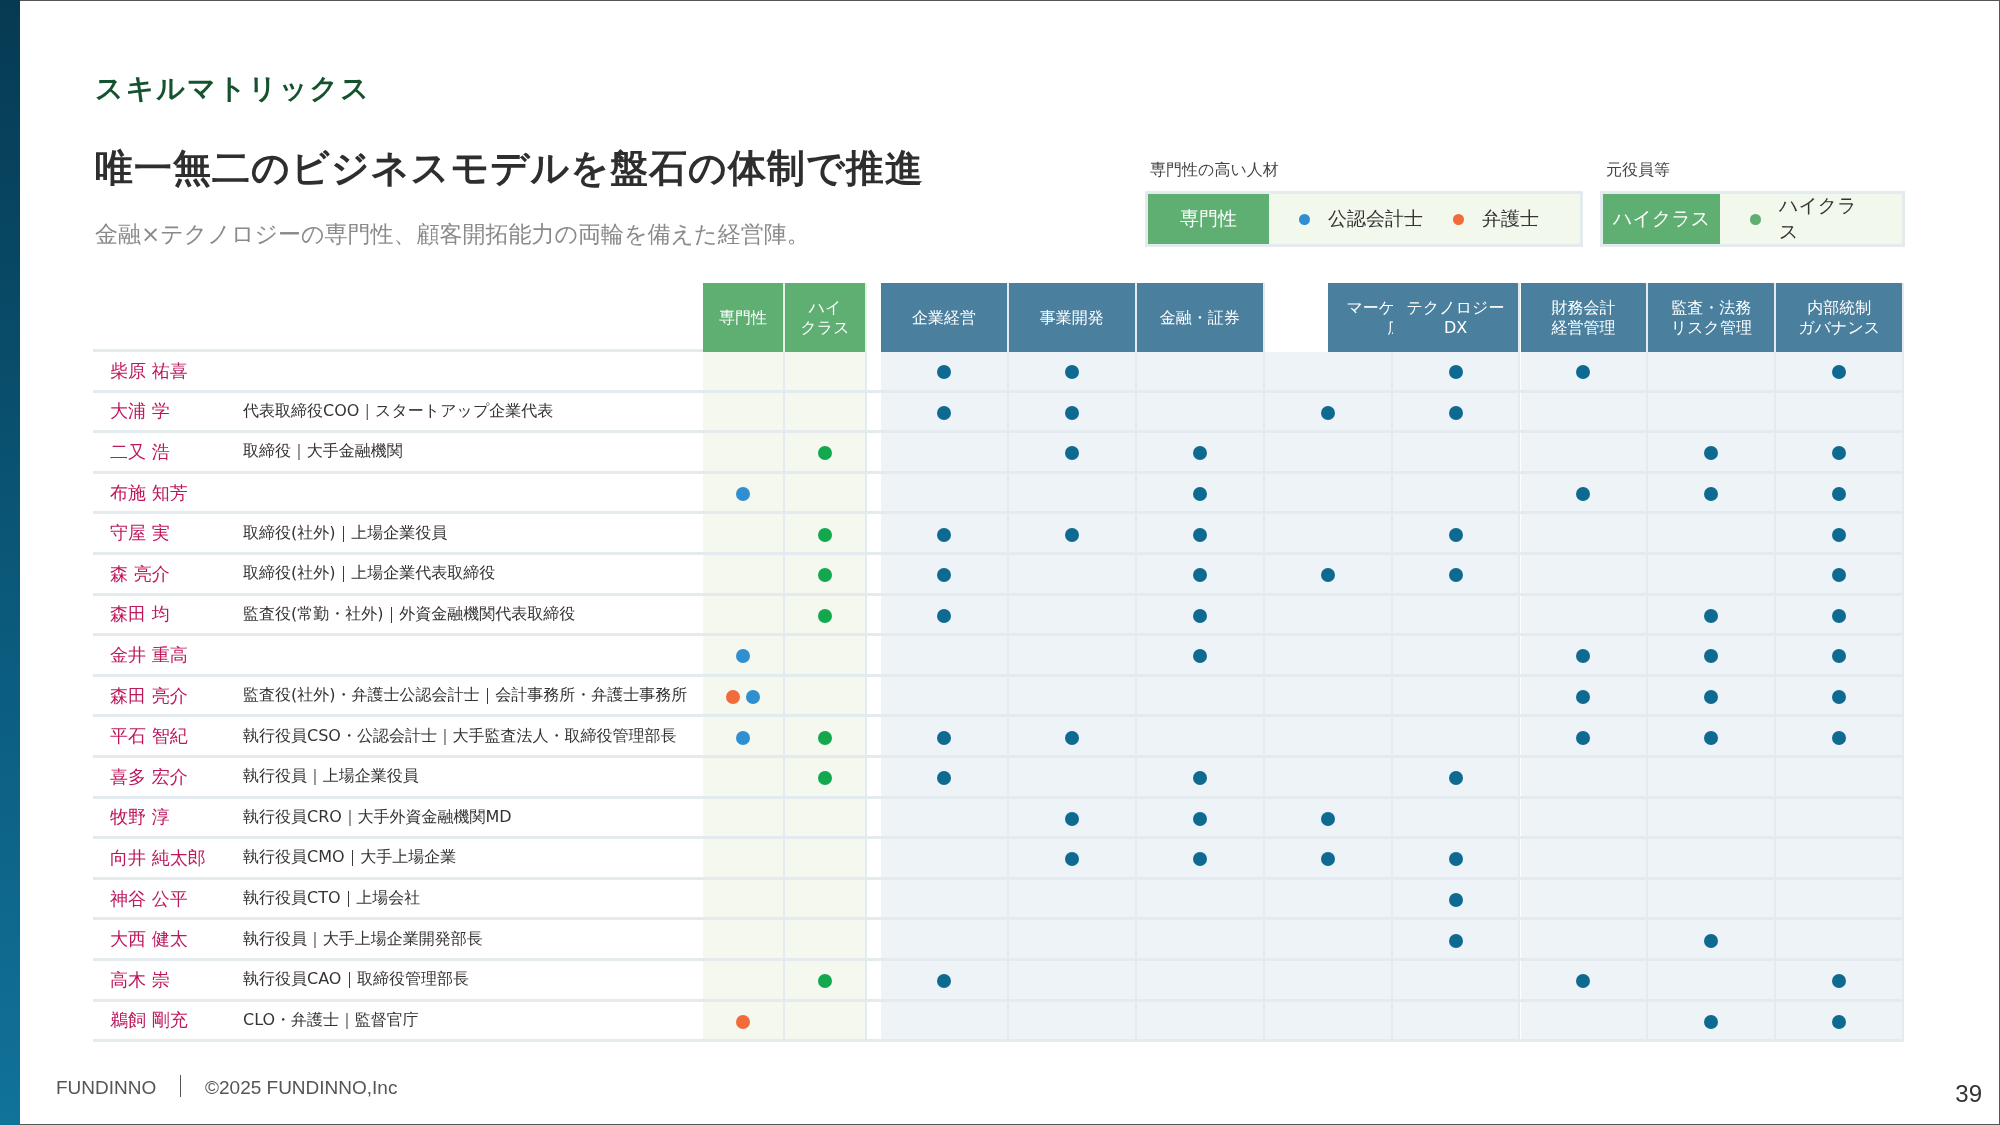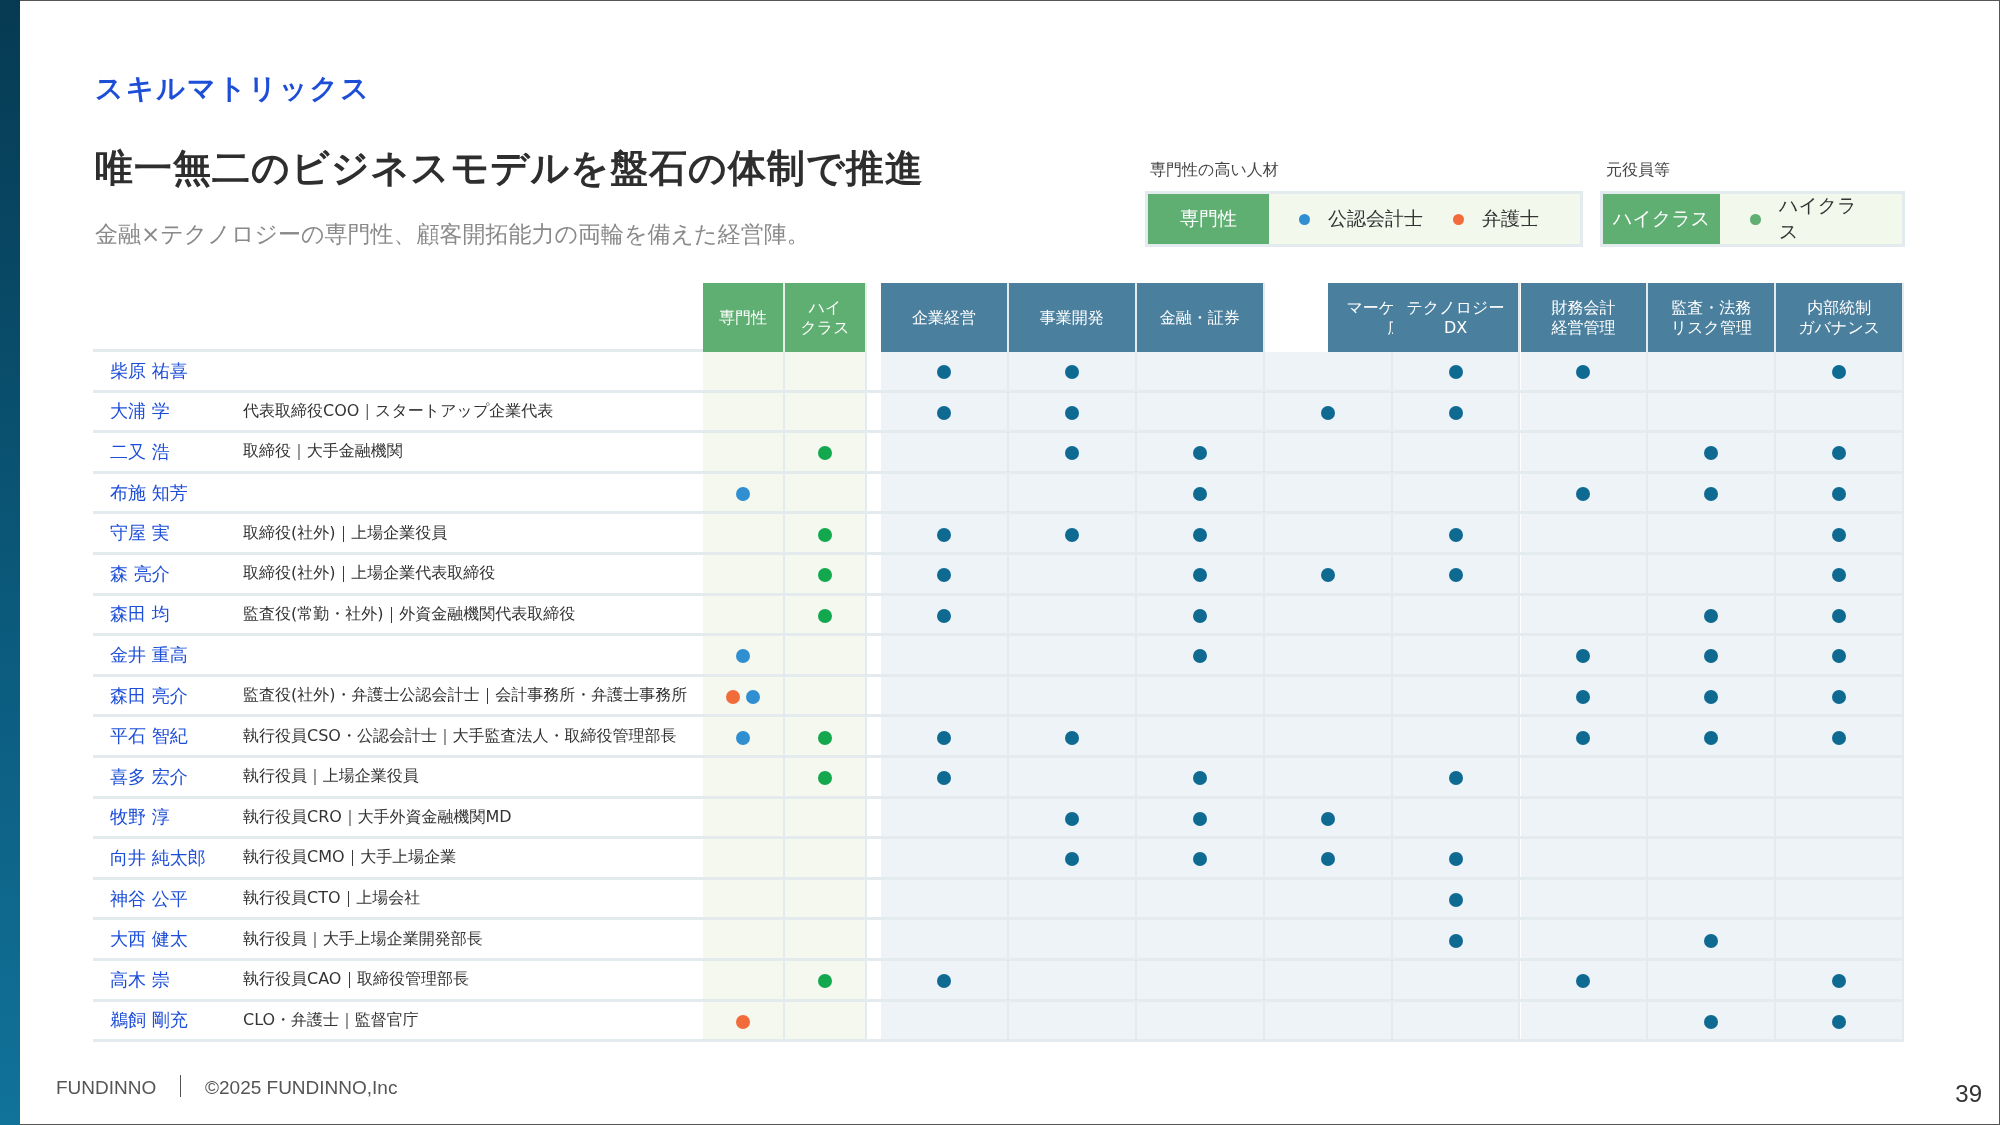--- a/index.html
+++ b/index.html
@@ -2,38 +2,38 @@
 <html><head>
 <meta charset="utf-8">
 <style>
   * { box-sizing: border-box; margin: 0; padding: 0; }
   html, body { width: 2000px; height: 1125px; overflow: hidden; background: #ffffff; }
   body { position: relative; font-family: "DejaVu Sans", "Liberation Sans", sans-serif; color: #333; }
   .side-bar { position: absolute; left: 0; top: 0; width: 20px; height: 1125px;
     background: linear-gradient(to bottom, #063a52 0%, #0b5a7c 55%, #11729a 100%); }
   .frame { position: absolute; left: 20px; top: 0; right: 0; bottom: 0; border-top: 1px solid #555; border-right: 1px solid #555; border-bottom: 1px solid #555; pointer-events: none; }
 
-  .eyebrow { position: absolute; left: 95px; top: 70px; font-size: 28px; font-weight: bold; color: #1d4ed8; letter-spacing: 2px; }
+  .eyebrow { position: absolute; left: 95px; top: 70px; font-size: 28px; font-weight: bold; color: #14532d; letter-spacing: 2px; }
   .title { position: absolute; left: 95px; top: 143px; font-size: 38px; font-weight: bold; color: #2e2e2e; letter-spacing: 1px; }
   .subtitle { position: absolute; left: 95px; top: 219px; font-size: 23px; color: #8a8a8a; }
 
   .legend-label { position: absolute; font-size: 16px; color: #444; }
   .legend-box { position: absolute; height: 56px; display: flex; background: #f3f8ec; border: 3px solid #e3ebee; }
   .legend-tag { background: #5fae72; color: #fff; font-size: 19px; display: flex; align-items: center; justify-content: center; }
   .legend-items { display: flex; align-items: center; padding-left: 30px; font-size: 19px; color: #333; }
   .legend-item { display: flex; align-items: center; margin-right: 30px; }
   .ldot { width: 11px; height: 11px; border-radius: 50%; margin-right: 18px; display: inline-block; }
 
   .tbl { position: absolute; left: 93px; top: 283px; }
   .hdr { position: absolute; top: 0; height: 69px; display: flex; align-items: center; justify-content: center; text-align: center; color: #fff; font-size: 16px; line-height: 20px; white-space: pre-line; }
   .hdr.g { background: #5fae72; border-right: 2px solid #e8efe4; }
   .hdr.s { background: #4a7f9e; border-right: 2px solid #e3ebef; }
   .row { position: absolute; left: 0; height: 40.6px; width: 1811px; }
   .row .line { position: absolute; left: 0; bottom: 0; height: 3px; background: #e3ebef; width: 1811px; }
-  .cell-name { position: absolute; left: 17px; top: 0; height: 37.6px; display: flex; align-items: center; font-size: 18px; color: #1d4ed8; }
+  .cell-name { position: absolute; left: 17px; top: 0; height: 37.6px; display: flex; align-items: center; font-size: 18px; color: #be185d; }
   .cell-role { position: absolute; left: 150px; top: 0; height: 37.6px; display: flex; align-items: center; font-size: 16px; color: #333; }
   .c-ex { position: absolute; top: 0; height: 40.6px; background: #f4f8ef; border-right: 2px solid #e3ebef; display: flex; align-items: center; justify-content: center; }
   .c-sk { position: absolute; top: 0; height: 40.6px; background: #eef3f7; border-right: 2px solid #e3ebef; display: flex; align-items: center; justify-content: center; }
   .dot { width: 14px; height: 14px; border-radius: 50%; display: inline-block; margin: 0 3px; }
 
   .footer-brand { position: absolute; left: 56px; top: 1077px; font-size: 19px; color: #555; font-family: "Liberation Sans", sans-serif; }
   .footer-sep { position: absolute; left: 180px; top: 1075px; width: 1px; height: 22px; background: #555; }
   .footer-copy { position: absolute; left: 205px; top: 1077px; font-size: 19px; color: #555; font-family: "Liberation Sans", sans-serif; }
   .page-num { position: absolute; right: 18px; top: 1080px; font-size: 24px; color: #333; font-family: "Liberation Sans", sans-serif; }
 </style>

